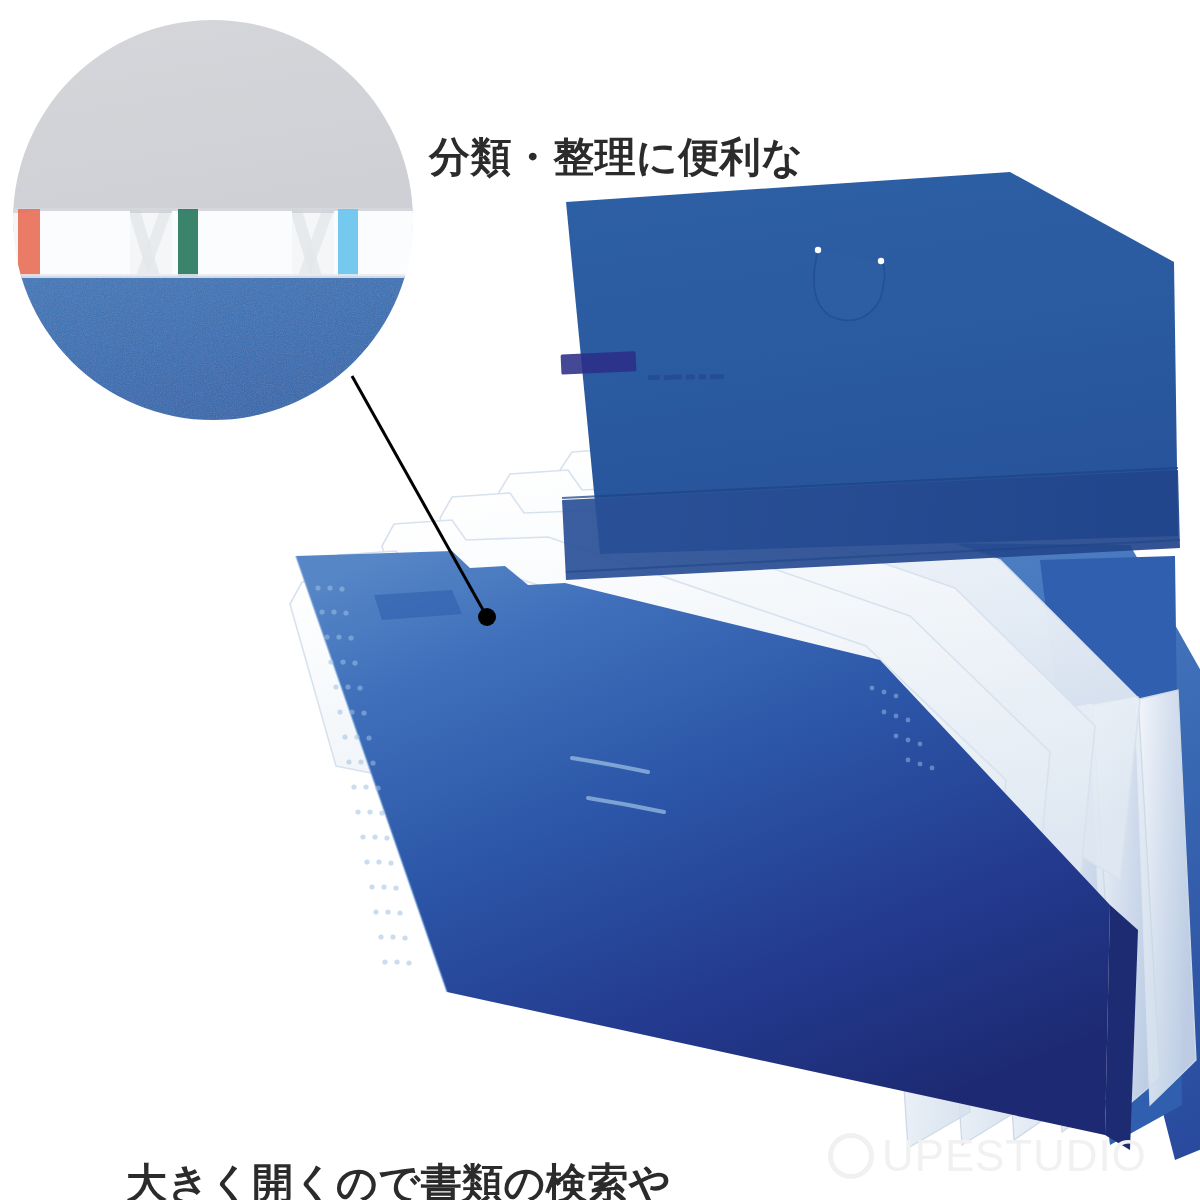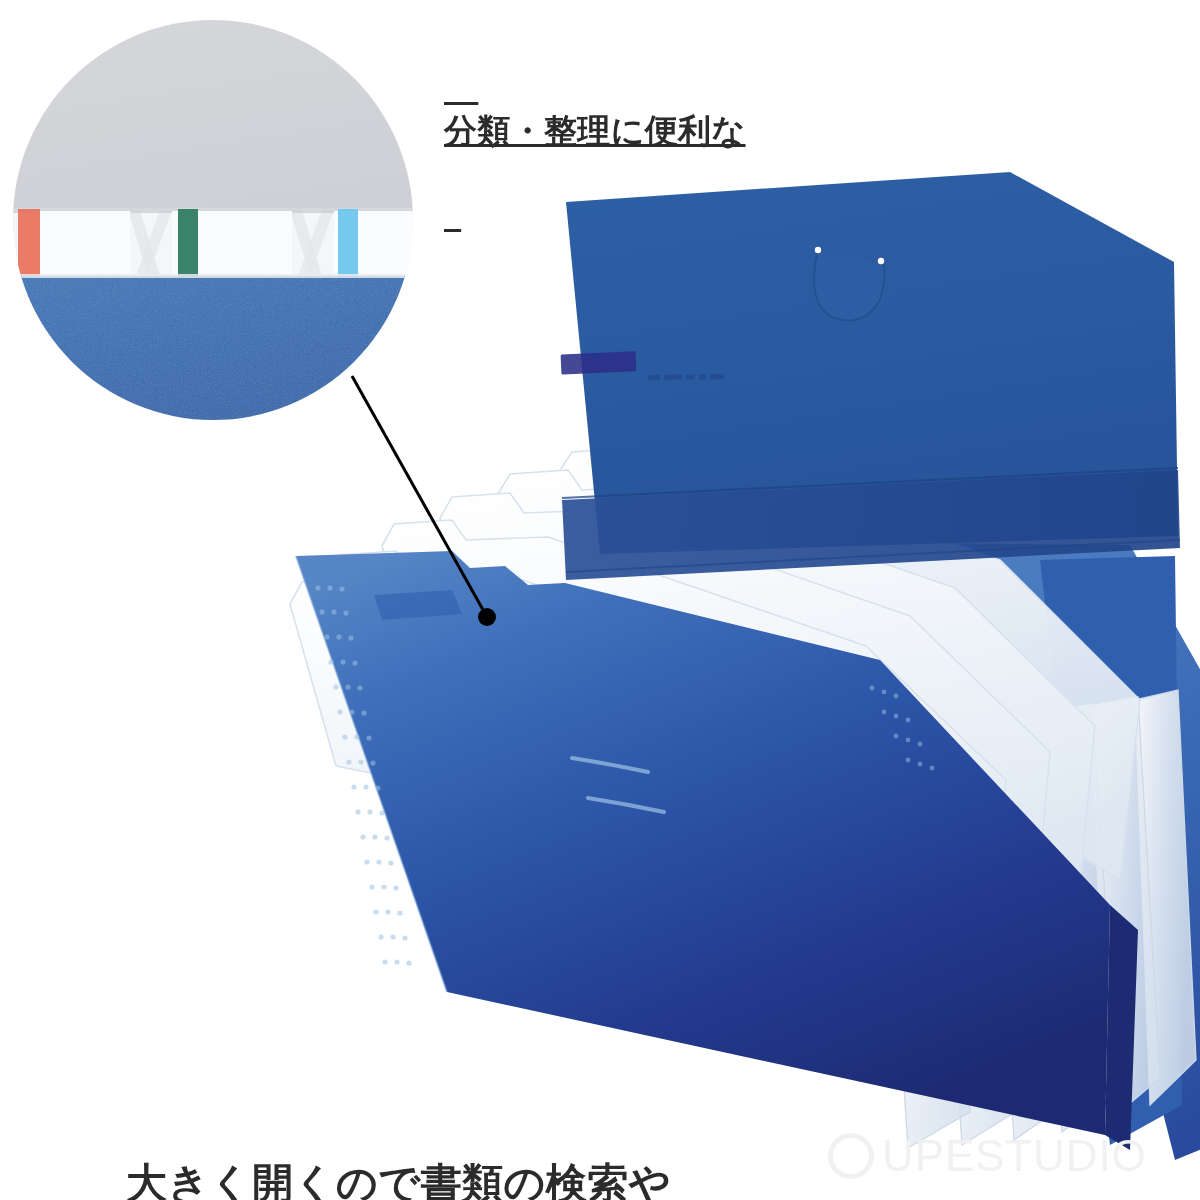--- a/index.html
+++ b/index.html
@@ -28,24 +28,23 @@
   .caption {
     position: absolute;
     color: #2b2b2b;
     font-family: "Liberation Serif", "DejaVu Serif", serif;
     font-weight: 700;
     line-height: 1.28;
     white-space: pre;
     letter-spacing: 0.01em;
   }
   #caption-top {
-    left: 444px;
+    left: 429px;
     top: 26px;
-    font-size: 33px;
-    text-decoration: underline;
+    font-size: 41px;
   }
   #caption-bottom {
     left: 126px;
     top: 1052px;
     font-size: 41px;
   }
   .caption .line { display: block; }
 
   
   #watermark {

